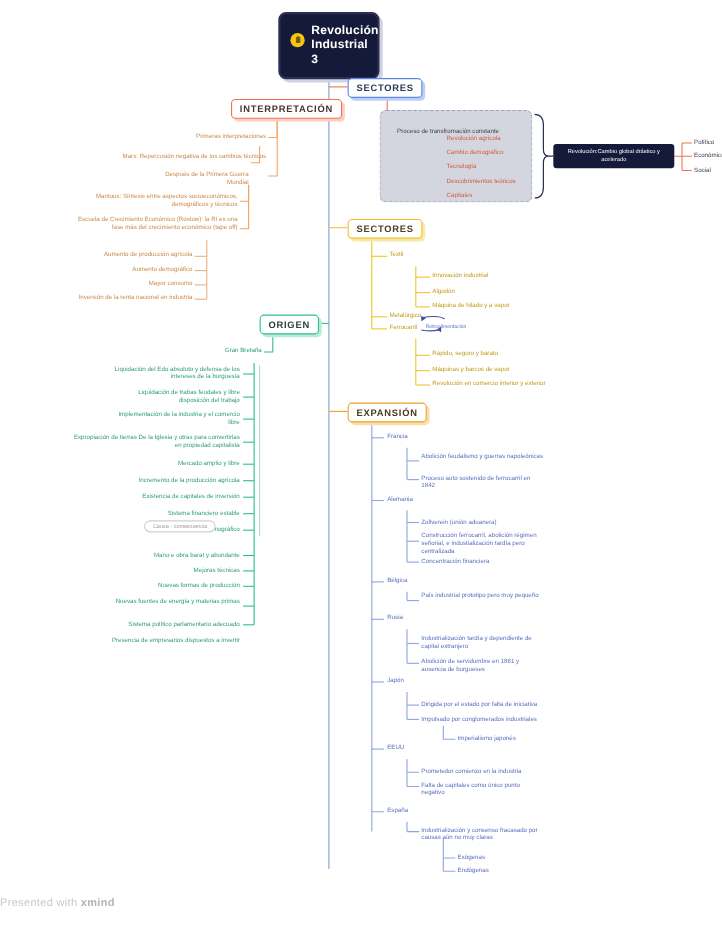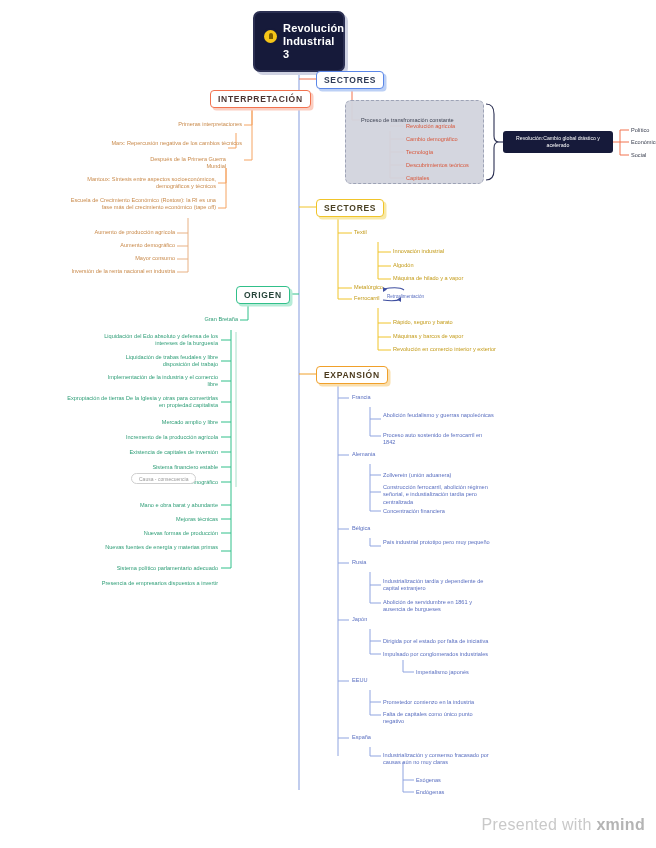--- a/index.html
+++ b/index.html
@@ -70,22 +70,22 @@
     position:absolute;left:131px;top:473px;
     border:1px solid #cfcfcf;border-radius:9px;background:#ffffff;
     padding:1.5px 7px;font-size:5px;color:#9a9a9a;white-space:nowrap;
   }
 
   
   .rel-label{position:absolute;left:387px;top:294px;font-size:4.6px;color:#5a6fc0;white-space:nowrap;}
 
   
   .footer{
-    position:absolute;left:0;top:816px;width:645px;text-align:right;
-    font-size:16px;color:#c9c9c9;letter-spacing:.3px;
+    position:absolute;left:0;top:816px;width:645px;text-align:left;
+    font-size:10px;color:#c9c9c9;letter-spacing:.3px;
   }
   .footer b{color:#b4b4b4;font-weight:bold;}
 </style>
 </head>
 <body>
 
 <div id="canvas">
 
   <svg class="lines" viewBox="0 0 656 848">
 

